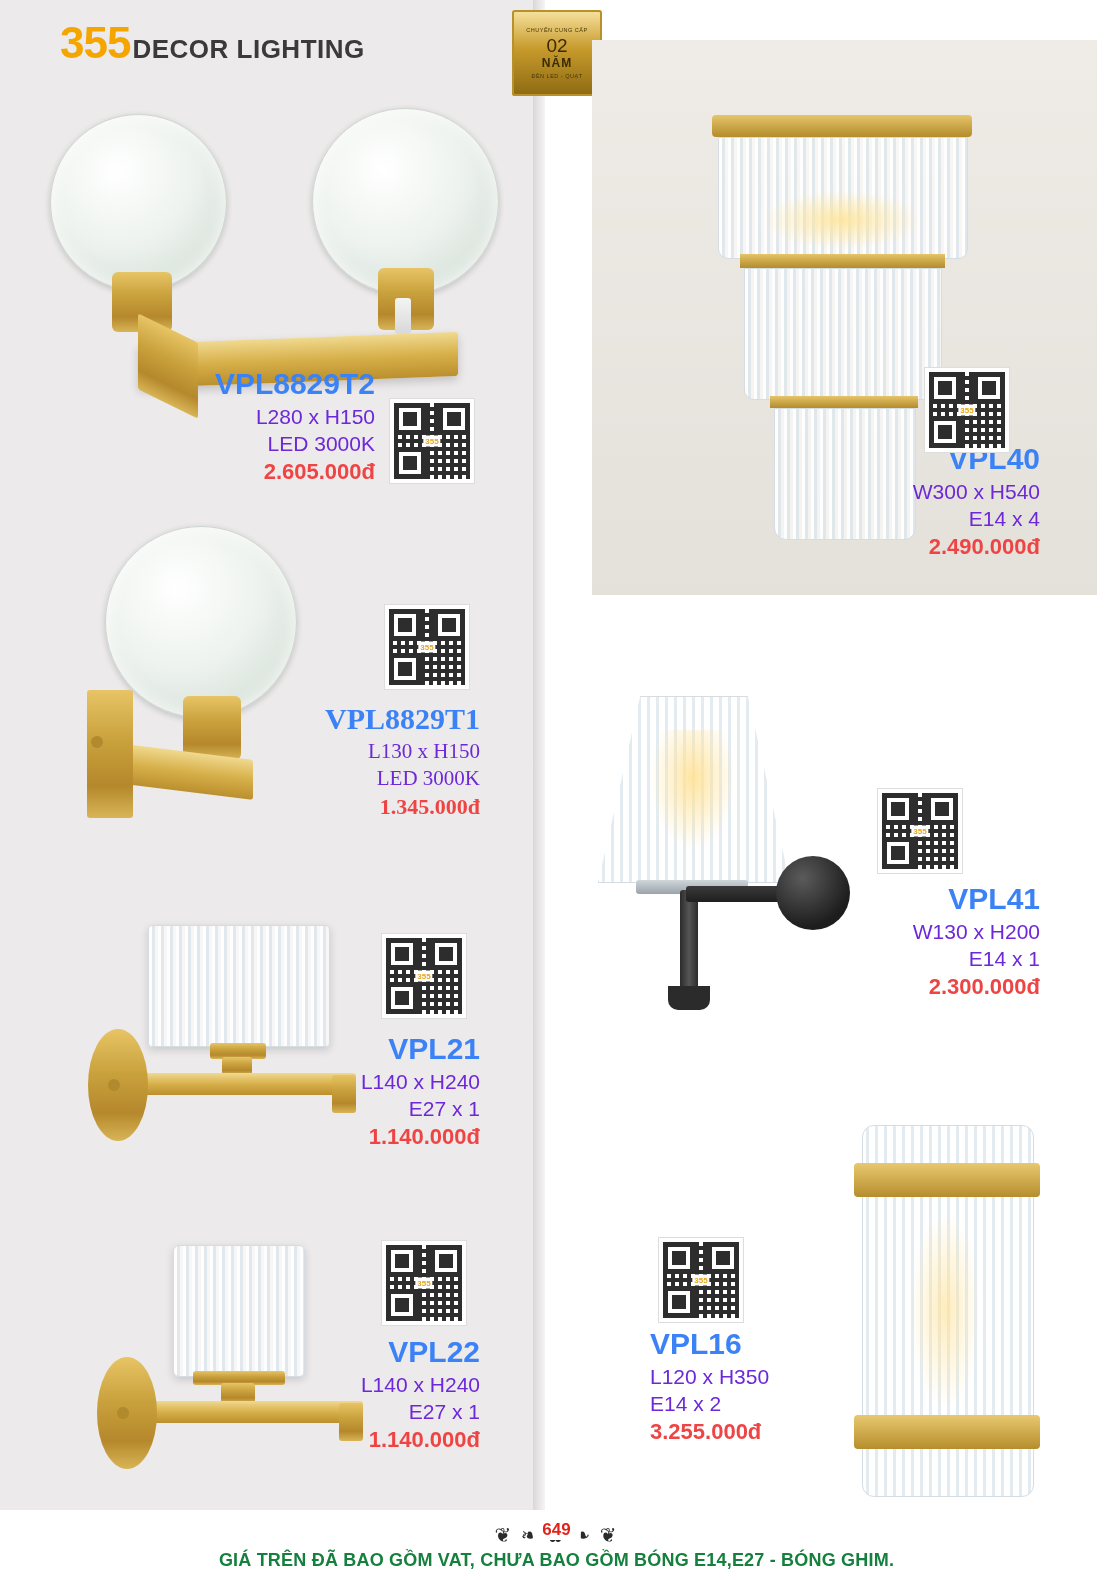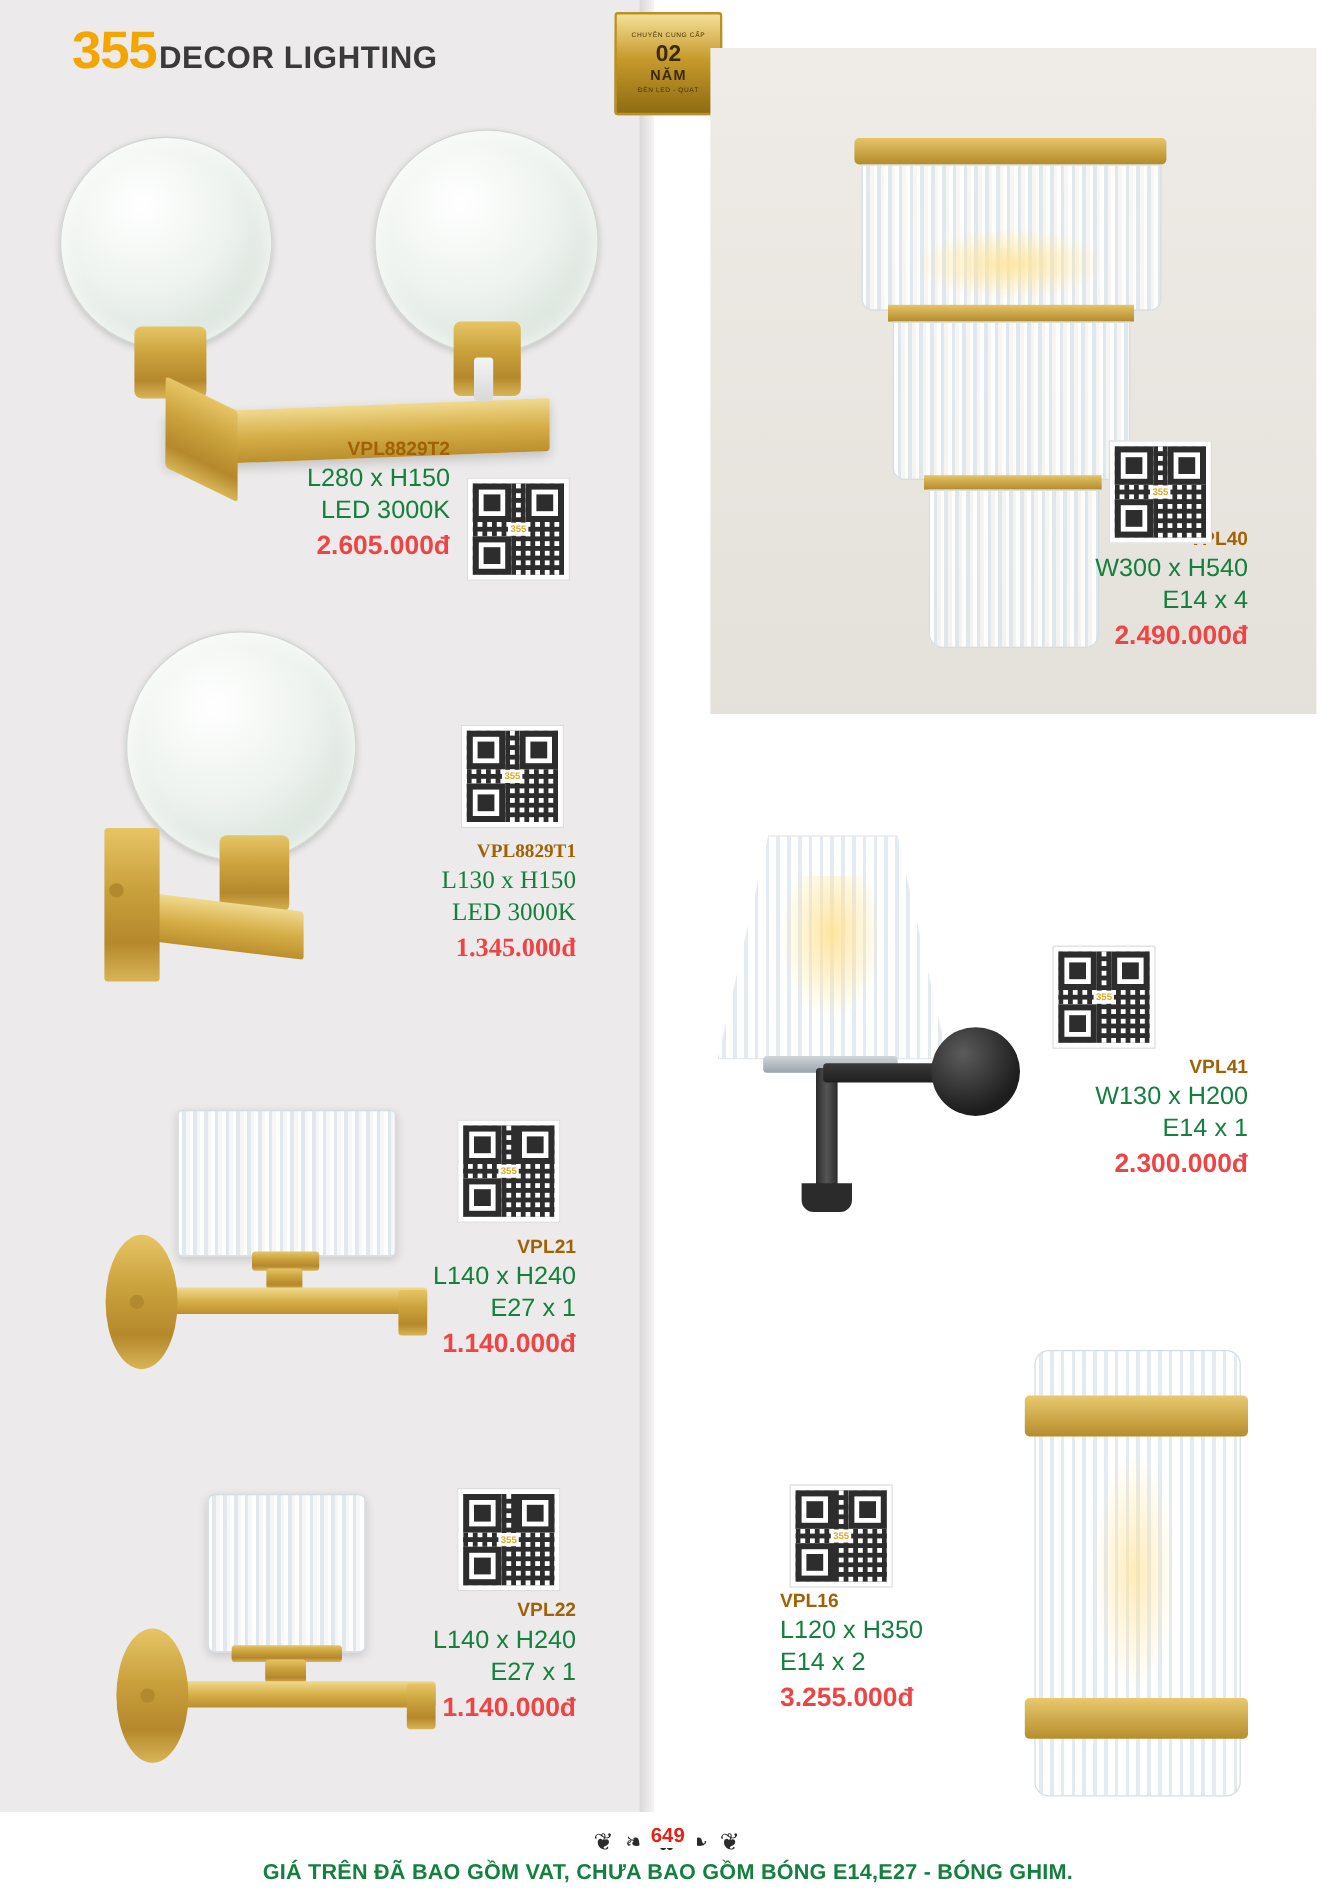--- a/index.html
+++ b/index.html
@@ -41,31 +41,31 @@
   }
 
   
   .seal{
     position:absolute;left:512px;top:10px;width:90px;height:86px;
     background:linear-gradient(180deg,#f7e3a0 0%,#c79a2c 45%,#8c6a12 100%);
     border-radius:3px;
     display:flex;flex-direction:column;align-items:center;justify-content:center;
     box-shadow:0 0 0 2px #b8912a inset;
   }
-  .seal .s1{font-size:19px;font-weight:bold;color:#3a2a05;line-height:1;}
+  .seal .s1{font-size:19px;font-weight:normal;color:#3a2a05;line-height:1;}
   .seal .s2{font-size:12px;font-weight:bold;color:#3a2a05;letter-spacing:1px;margin-top:1px;}
   .seal .s3{font-size:5.5px;color:#4a3405;letter-spacing:.5px;margin-top:3px;}
   .seal .s0{font-size:5.5px;color:#4a3405;letter-spacing:.5px;margin-bottom:3px;}
 
   
   .prod{position:absolute;}
   .info{position:absolute;text-align:right;}
   .info.left-align{text-align:left;}
-  .code{font-size:16px;font-weight:bold;color:#a16207;line-height:1.25;}
-  .spec{font-size:21px;color:#15803d;line-height:1.3;}
+  .code{font-size:30px;font-weight:bold;color:#3b82f6;line-height:1.25;}
+  .spec{font-size:21px;color:#6d28d9;line-height:1.3;}
   .price{font-size:22px;font-weight:bold;color:#ef4444;line-height:1.35;}
 
   
   .qr{
     width:86px;height:86px;background:#fff;border:1px solid #ddd;
     position:absolute;padding:4px;box-sizing:border-box;
   }
   .qr .cells{
     width:100%;height:100%;
     background-image:

